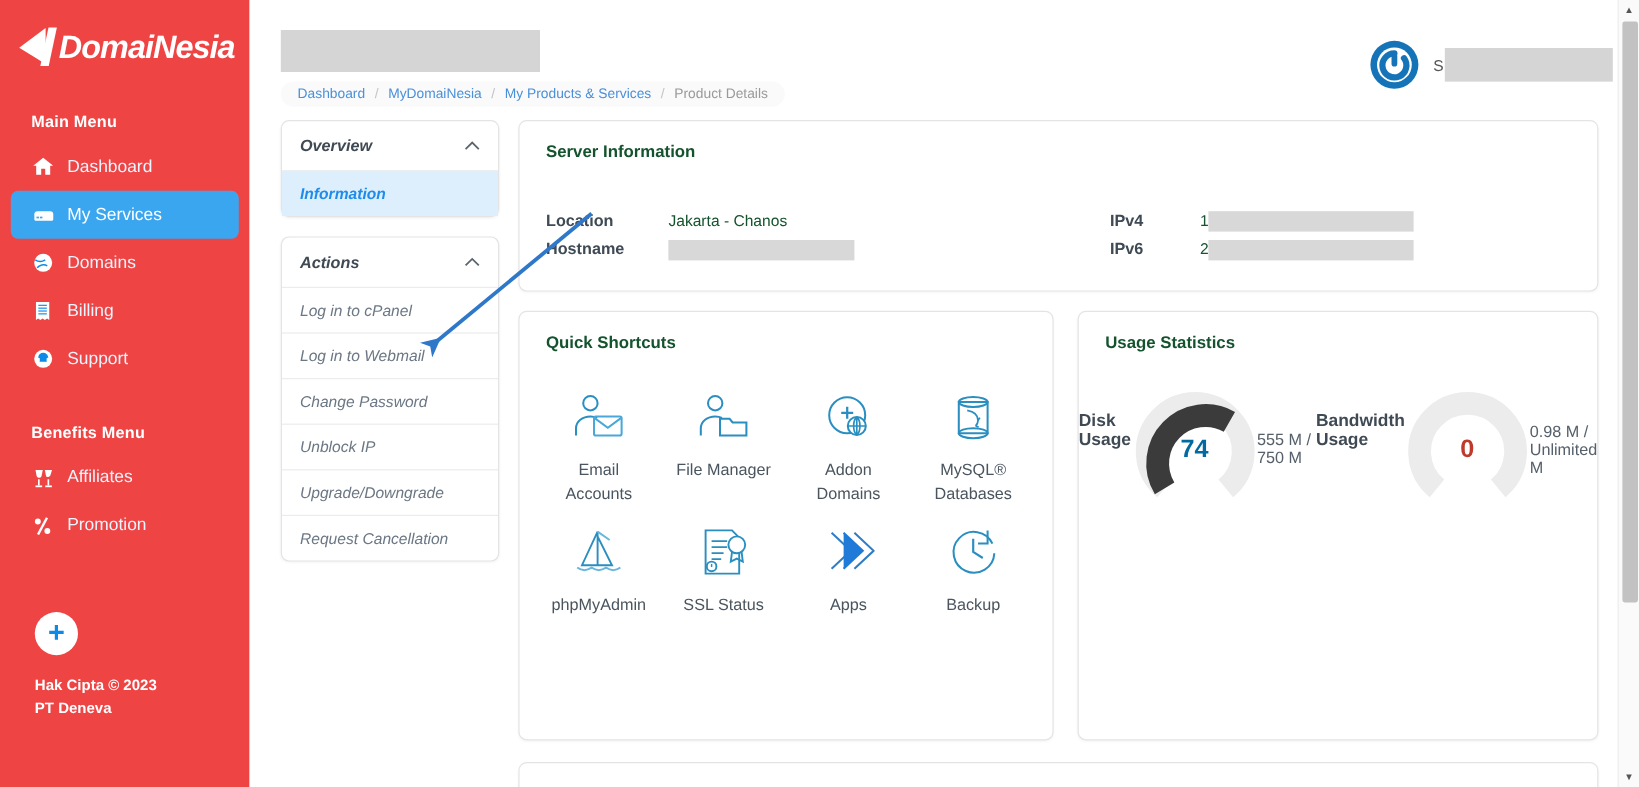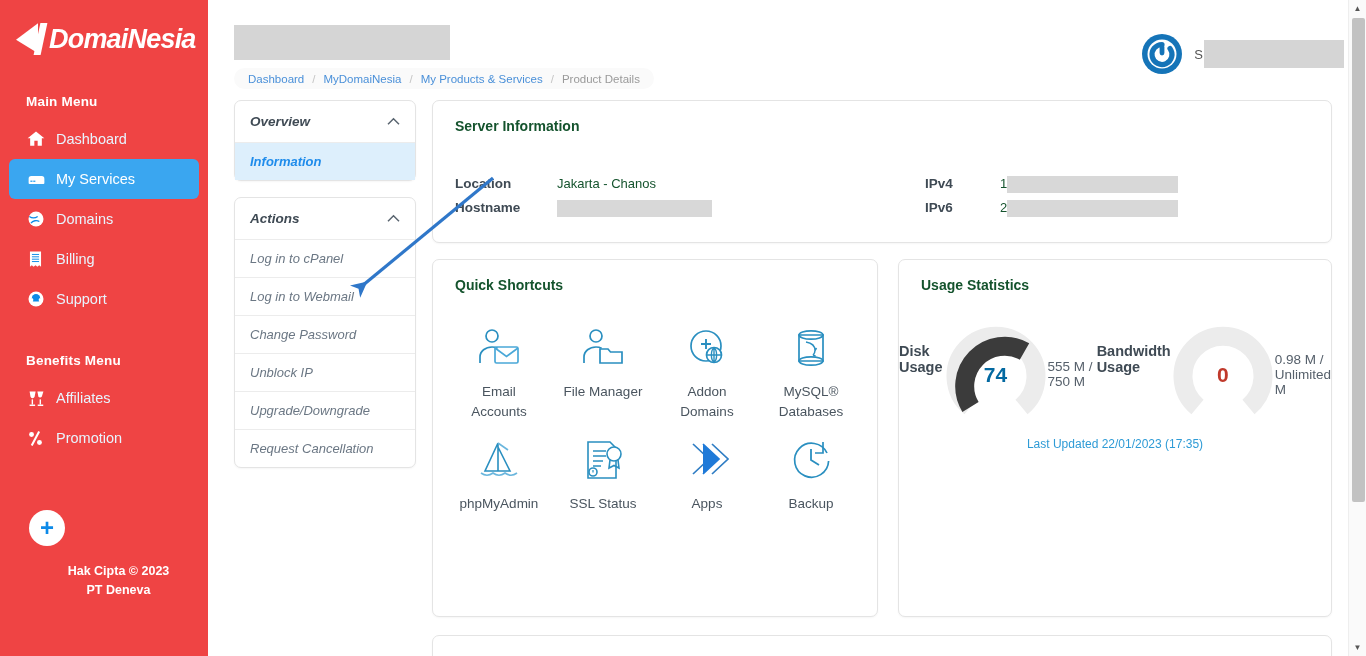--- a/index.html
+++ b/index.html
@@ -70,21 +70,21 @@
   .plus-circle {
     width: 36px; height: 36px; border-radius: 50%;
     background: #ffffff; color: #0d8ae8;
     display: flex; align-items: center; justify-content: center;
     font-size: 24px; font-weight: bold; line-height: 1;
     margin: 52px 0 0 29px;
     cursor: pointer;
   }
   .copyright {
     margin-top: 16px; padding-left: 29px;
-    font-size: 12.5px; font-weight: bold; color: #ffffff; line-height: 1.55; text-align: center;
+    font-size: 12.5px; font-weight: bold; color: #ffffff; line-height: 1.55;
   }
 
   
   .main {
     flex: 1 1 auto; height: 656px;
     background: #ffffff;
     position: relative;
     overflow: hidden;
   }
   .topbar {
@@ -565,21 +565,20 @@
                   <div class="gauge-wrap">
                     <svg width="104" height="96" viewBox="0 0 104 96">
                       <path d="M26.5 88 A40 40 0 1 1 77.5 88" fill="none" stroke="#ececec" stroke-width="19" stroke-linecap="butt"></path>
                     </svg>
                     <div class="gauge-val red">0</div>
                   </div>
                   <div class="gauge-sub">0.98 M / Unlimited M</div>
                 </div>
 
               </div>
-              <div class="last-updated">Last Updated 22/01/2023 (17:35)</div>
             </div>
 
           </div>
 
           <div class="card bottom-card"></div>
 
         </div>
       </div>
     </div>
 

